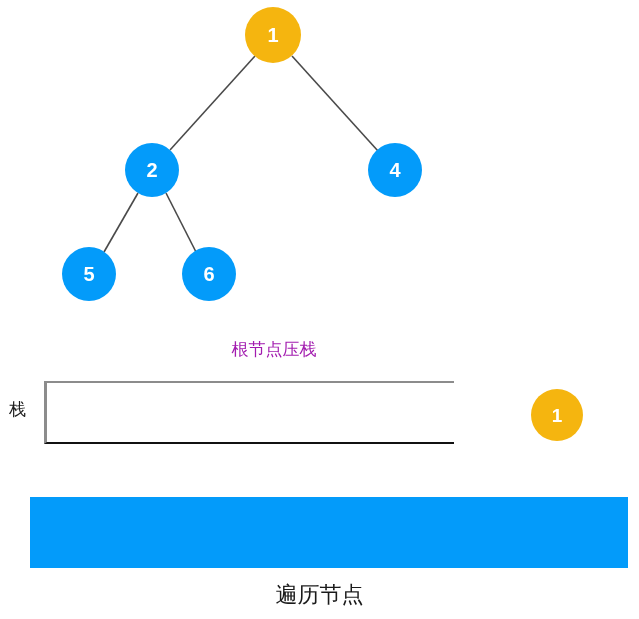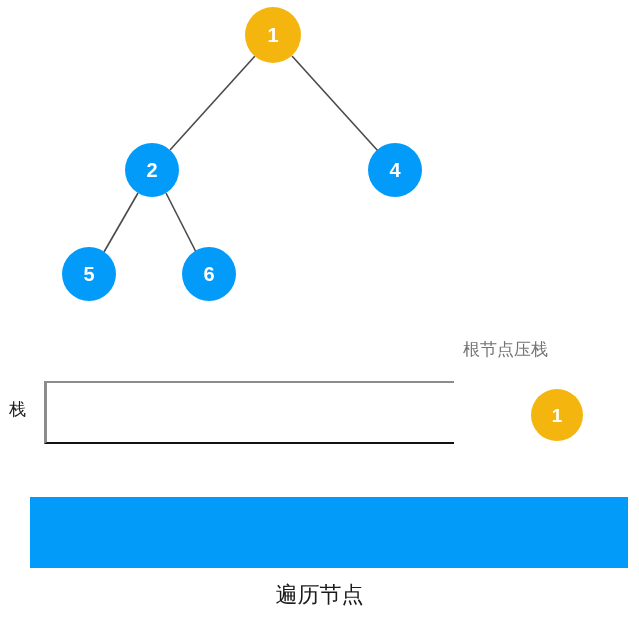--- a/index.html
+++ b/index.html
@@ -38,23 +38,23 @@
     user-select: none;
   }
   .node-orange { background: #F5B50F; }
   .node-blue   { background: #039BFA; }
 
   #push-caption {
     position: absolute;
     left: 0;
     top: 338px;
     width: 548px;
-    text-align: right;
+    text-align: center;
     font-size: 17px;
-    color: #737373;
+    color: #a21caf;
     font-family: Liberation Sans, sans-serif;
     white-space: nowrap;
   }
   #stack-label {
     position: absolute;
     left: 9px;
     top: 398px;
     font-size: 17px;
     color: #1a1a1a;
     font-family: "DejaVu Sans", "Liberation Sans", sans-serif;

